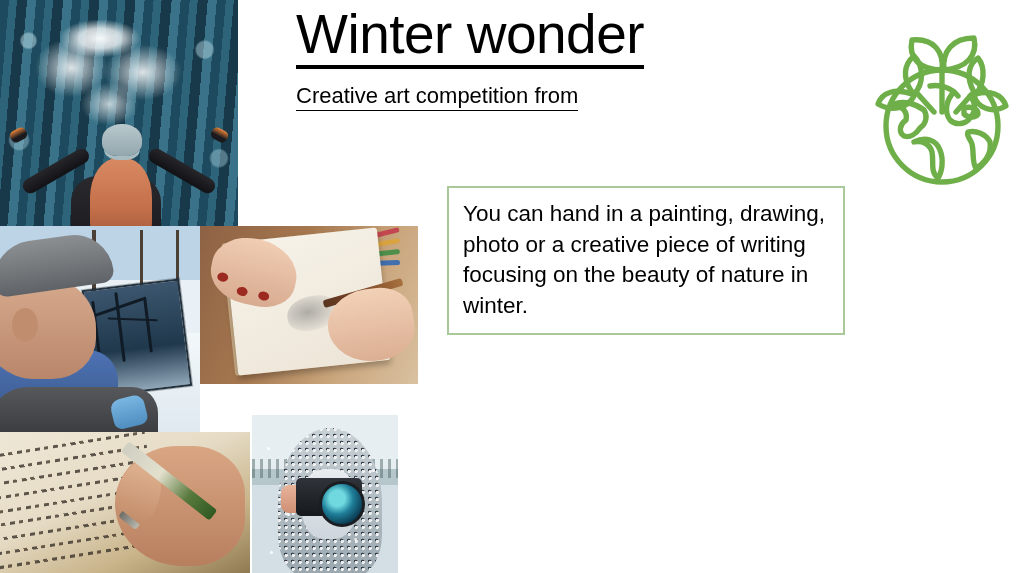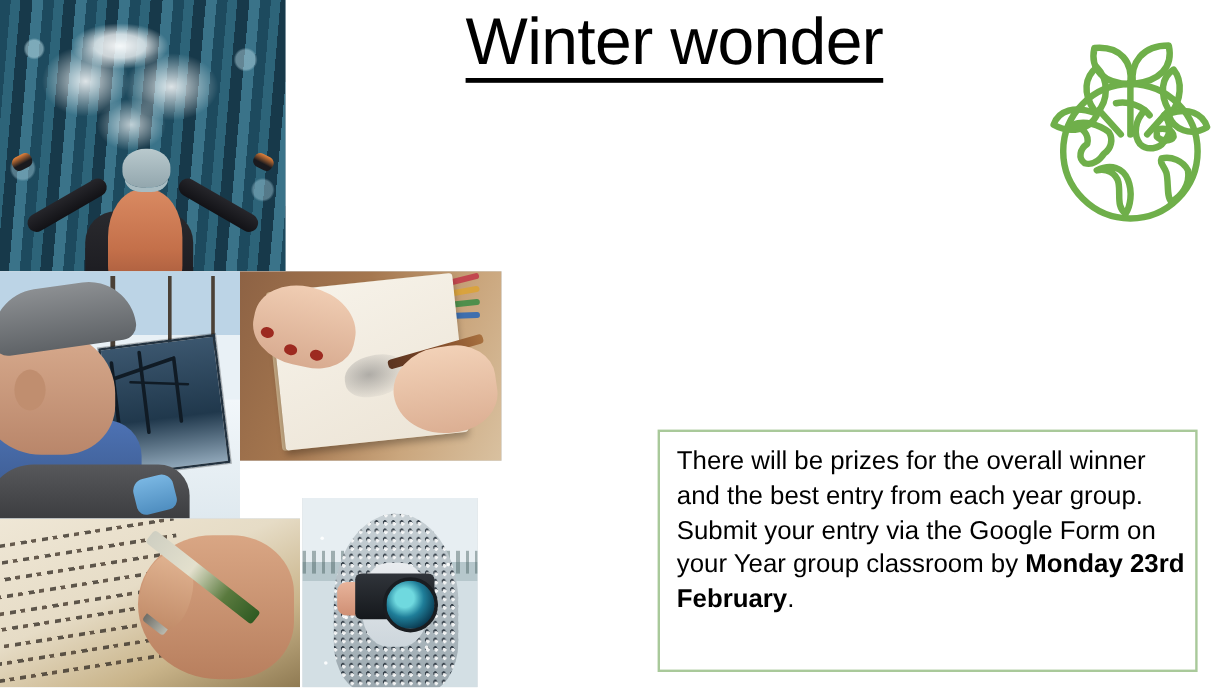--- a/index.html
+++ b/index.html
@@ -267,21 +267,21 @@
   #photo-photographer .flake {
     position: absolute; width: 3px; height: 3px; background: rgba(255,255,255,.9); border-radius: 50%;
   }
 
   
   #title-block {
     position: absolute;
     left: 296px;
     top: 6px;
     width: 440px;
-    text-align: right;
+    text-align: left;
   }
   #poster-title {
     font-size: 55px;
     line-height: 1.05;
     color: #000000;
     letter-spacing: -0.5px;
     display: inline-block;
     border-bottom: 4px solid #000000;
     padding-bottom: 1px;
     white-space: nowrap;
@@ -437,28 +437,28 @@
       <div class="flake" style="left:82%;top:34%"></div>
       <div class="flake" style="left:24%;top:62%"></div>
       <div class="flake" style="left:70%;top:78%"></div>
       <div class="flake" style="left:12%;top:86%"></div>
     </div>
   </div>
 
   <div id="title-block">
     <div id="poster-title">Winter wonder</div>
     <div id="poster-subtitle">
-      <br>
-    </div>
-  </div>
-
-
-  <div class="info-box" id="info-box-prizes">
-    <span id="prizes-before">There will be prizes for the overall winner and the best entry from each year group.<br>Submit your entry via the Google Form on your Year group classroom by </span><span class="deadline">Monday 23rd February</span><span id="prizes-after">.</span>
-  </div>
+      <span>Creative art competition from</span><br>
+    </div>
+  </div>
+
+  <div class="info-box" id="info-box-entries">
+    <span>You can hand in a painting, drawing, photo or a creative piece of writing focusing on the beauty of nature in winter.</span>
+  </div>
+
 
   <div id="take-notice-logo">
     <svg width="140" height="188" viewBox="0 0 140 188">
       <g fill="none" stroke="#6faf4a" stroke-width="5.4" stroke-linecap="round" stroke-linejoin="round">
 
         <circle cx="70" cy="118" r="56"></circle>
 
         <path d="M70 62 L70 104"></path>
 
         <path d="M70 62 C 48 62, 36 50, 40 32 C 62 30, 72 44, 70 62 Z"></path>

